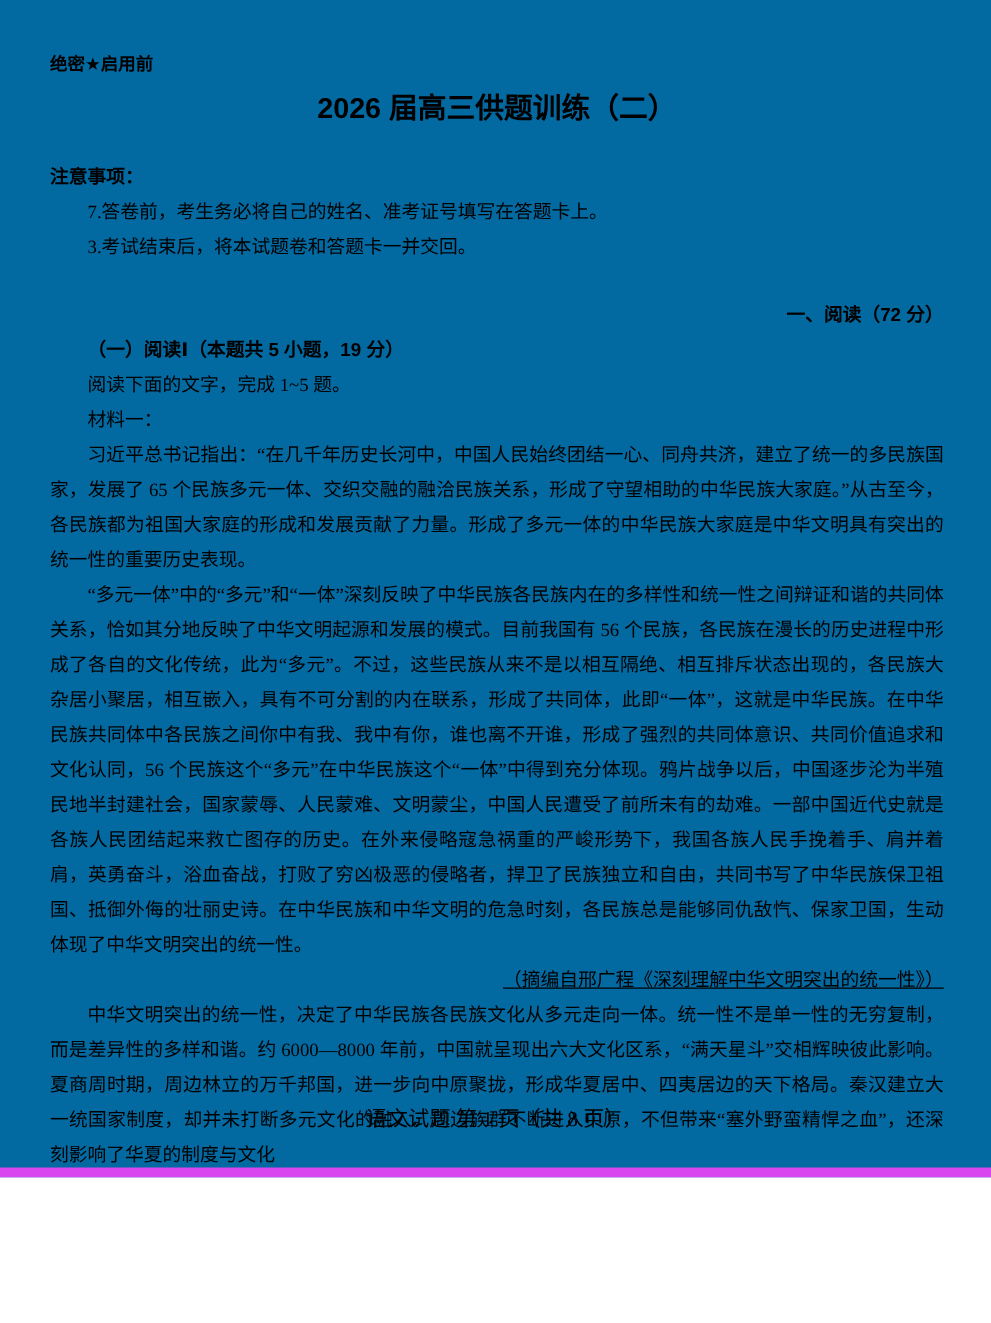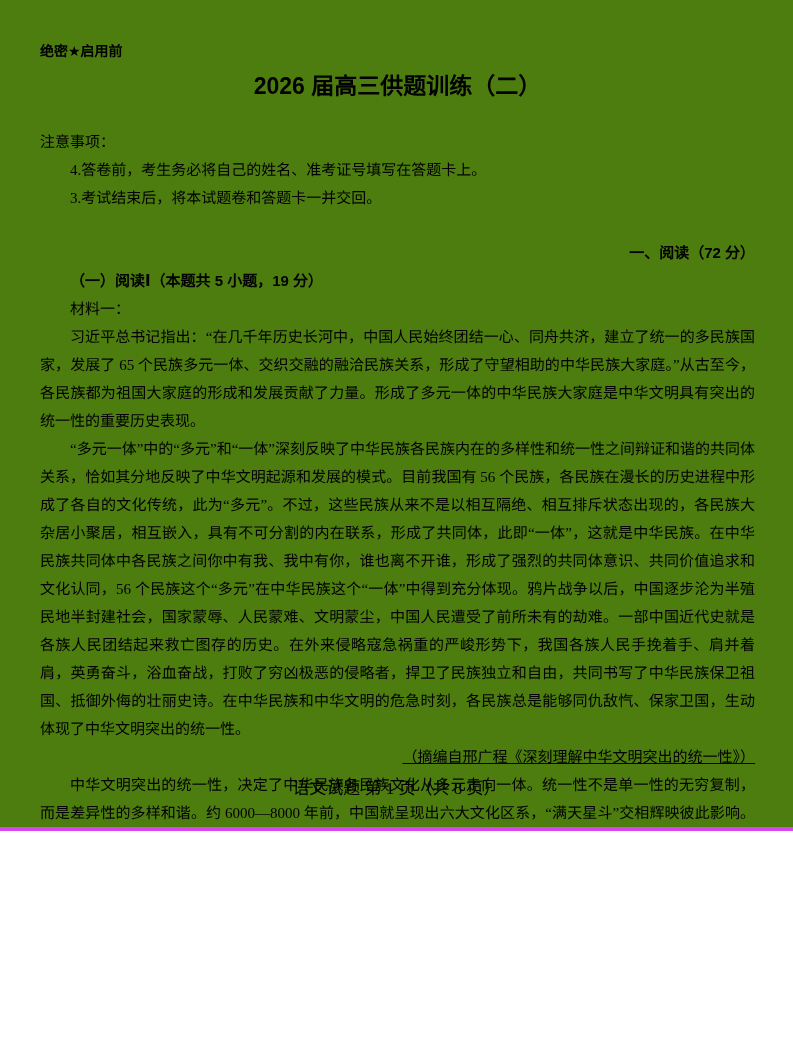--- a/index.html
+++ b/index.html
@@ -3,29 +3,29 @@
 <meta charset="utf-8">
 <style>
   html, body {
     margin: 0;
     padding: 0;
     background: #ffffff;
   }
   .page {
     position: relative;
     width: 793px;
-    height: 831px;
+    height: 942px;
     box-sizing: border-box;
-    background: #4d7c0f;
+    background: #0369a1;
     color: #000000;
     font-family: "Liberation Serif", "DejaVu Serif", serif;
     font-size: 15px;
     padding: 42px 38px 0 40px;
     overflow: hidden;
-    border-bottom: 4px solid #d946ef;
+    border-bottom: 8px solid #d946ef;
   }
   .hei {
     font-family: "Liberation Sans", "DejaVu Sans", sans-serif;
   }
   .classified {
     font-weight: 700;
     font-size: 14px;
     line-height: 18px;
   }
   .title-session {
@@ -40,21 +40,21 @@
     font-weight: 700;
     font-size: 30px;
     line-height: 40px;
     letter-spacing: 6px;
     margin: 12px 0 0 0;
   }
   .notice {
     margin-top: 14px;
   }
   .notice-heading {
-    font-weight: 400;
+    font-weight: 700;
     font-size: 15px;
     line-height: 28px;
     margin-top: 28px;
   }
   .notice p {
     margin: 0;
     line-height: 28px;
     text-indent: 2em;
     text-align: justify;
   }
@@ -112,27 +112,28 @@
 
 <div class="page">
 
   <div class="classified hei">绝密★启用前</div>
 
   <div class="title-session hei">2026 届高三供题训练（二）</div>
 
 
   <div class="notice">
     <div class="notice-heading hei">注意事项：</div>
-    <p>4.答卷前，考生务必将自己的姓名、准考证号填写在答题卡上。</p>
+    <p>7.答卷前，考生务必将自己的姓名、准考证号填写在答题卡上。</p>
     <p>3.考试结束后，将本试题卷和答题卡一并交回。</p>
   </div>
 
   <div class="section">
     <div class="section-heading hei">一、阅读（72 分）</div>
     <div class="subsection-heading hei">（一）阅读Ⅰ（本题共 5 小题，19 分）</div>
+    <p class="instruction">阅读下面的文字，完成 1~5 题。</p>
 
     <div class="material-label hei">材料一：</div>
     <p class="body-para">习近平总书记指出：“在几千年历史长河中，中国人民始终团结一心、同舟共济，建立了统一的多民族国家，发展了 65 个民族多元一体、交织交融的融洽民族关系，形成了守望相助的中华民族大家庭。”从古至今，各民族都为祖国大家庭的形成和发展贡献了力量。形成了多元一体的中华民族大家庭是中华文明具有突出的统一性的重要历史表现。</p>
     <p class="body-para">“多元一体”中的“多元”和“一体”深刻反映了中华民族各民族内在的多样性和统一性之间辩证和谐的共同体关系，恰如其分地反映了中华文明起源和发展的模式。目前我国有 56 个民族，各民族在漫长的历史进程中形成了各自的文化传统，此为“多元”。不过，这些民族从来不是以相互隔绝、相互排斥状态出现的，各民族大杂居小聚居，相互嵌入，具有不可分割的内在联系，形成了共同体，此即“一体”，这就是中华民族。在中华民族共同体中各民族之间你中有我、我中有你，谁也离不开谁，形成了强烈的共同体意识、共同价值追求和文化认同，56 个民族这个“多元”在中华民族这个“一体”中得到充分体现。鸦片战争以后，中国逐步沦为半殖民地半封建社会，国家蒙辱、人民蒙难、文明蒙尘，中国人民遭受了前所未有的劫难。一部中国近代史就是各族人民团结起来救亡图存的历史。在外来侵略寇急祸重的严峻形势下，我国各族人民手挽着手、肩并着肩，英勇奋斗，浴血奋战，打败了穷凶极恶的侵略者，捍卫了民族独立和自由，共同书写了中华民族保卫祖国、抵御外侮的壮丽史诗。在中华民族和中华文明的危急时刻，各民族总是能够同仇敌忾、保家卫国，生动体现了中华文明突出的统一性。</p>
     <p class="attribution">（摘编自邢广程《深刻理解中华文明突出的统一性》）</p>
 
     <p class="body-para">中华文明突出的统一性，决定了中华民族各民族文化从多元走向一体。统一性不是单一性的无穷复制，而是差异性的多样和谐。约 6000—8000 年前，中国就呈现出六大文化区系，“满天星斗”交相辉映彼此影响。夏商周时期，周边林立的万千邦国，进一步向中原聚拢，形成华夏居中、四夷居边的天下格局。秦汉建立大一统国家制度，却并未打断多元文化的融入。周边族群不断进入中原，不但带来“塞外野蛮精悍之血”，还深刻影响了华夏的制度与文化</p>
   </div>
 
   <div class="footer">语文试题 第 1 页（共 8 页）</div>

